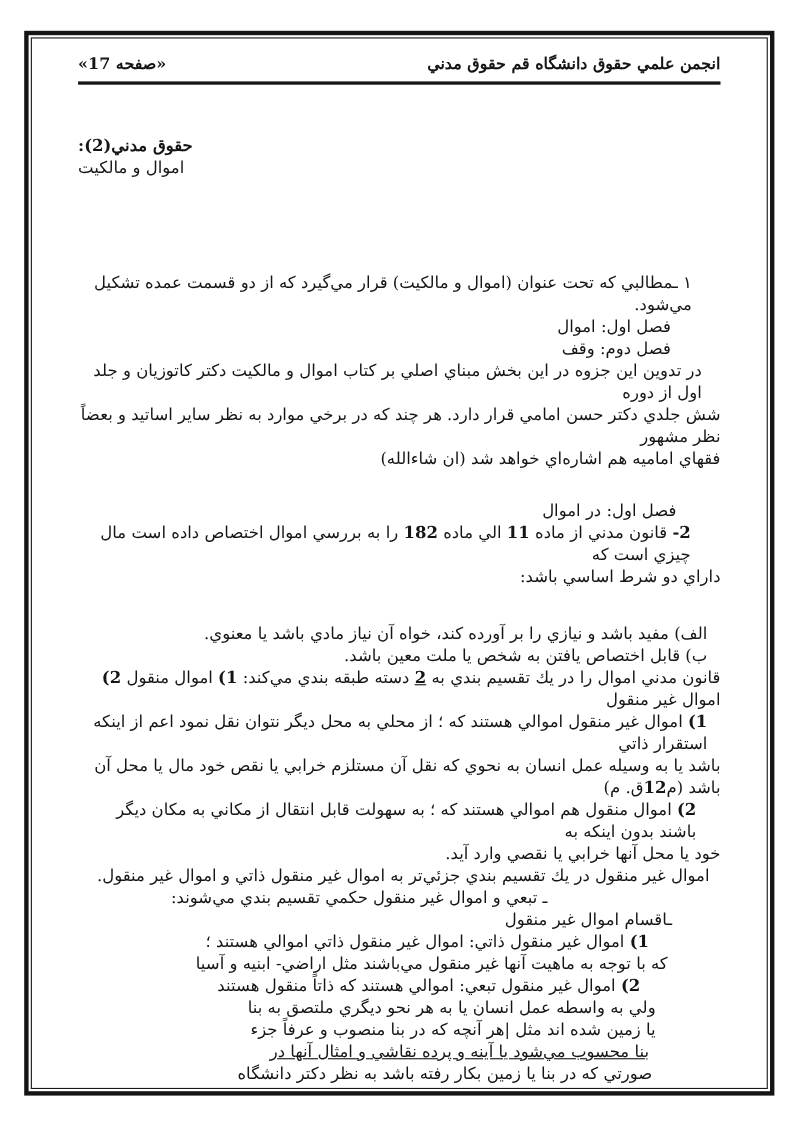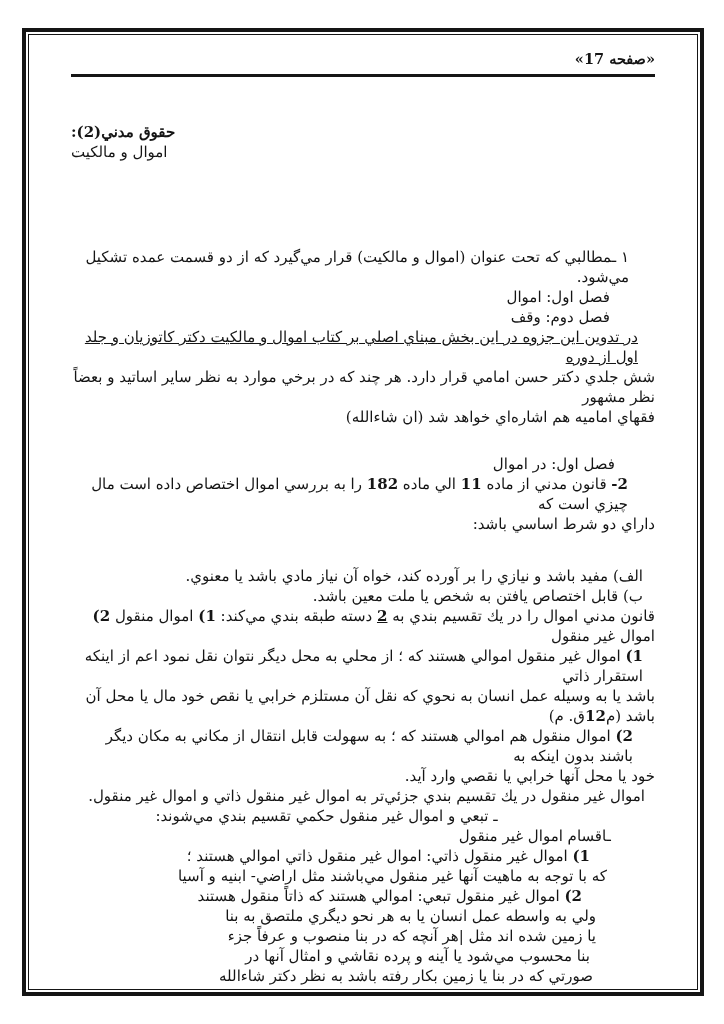--- a/index.html
+++ b/index.html
@@ -61,52 +61,53 @@
   .b{font-weight:bold;}
   .u{text-decoration:underline;}
 </style>
 </head>
 <body>
 
 <div class="frame-outer">
   <div class="frame-inner">
 
     <div class="page-header">
+      <span>انجمن علمي حقوق دانشگاه قم حقوق مدني</span>
       <span>«صفحه 17»</span>
     </div>
     <div class="header-rule"></div>
 
     <div class="title-block">
       <div class="doc-title">حقوق مدني(2):</div>
       <div class="doc-subtitle">اموال و مالکيت</div>
     </div>
 
     <div class="content">
         <div class="line" style="padding-right: 26px;"><span>١ ـمطالبي که تحت عنوان (اموال و مالکيت) قرار مي‌گيرد که از دو قسمت عمده تشکيل مي‌شود.</span></div>
         <div class="line" style="padding-right: 45px;"><span>فصل اول: اموال</span></div>
         <div class="line" style="padding-right: 45px;"><span>فصل دوم: وقف</span></div>
-        <div class="line" style="padding-right: 17px; text-decoration: underline;"><span>در تدوين اين جزوه در اين بخش مبناي اصلي بر کتاب اموال و مالکيت دکتر کاتوزيان و جلد اول از دوره</span></div>
+        <div class="line" style="padding-right: 17px;"><span>در تدوين اين جزوه در اين بخش مبناي اصلي بر کتاب اموال و مالکيت دکتر کاتوزيان و جلد اول از دوره</span></div>
         <div class="line"><span>شش جلدي دکتر حسن امامي قرار دارد. هر چند که در برخي موارد به نظر ساير اساتيد و بعضاً نظر مشهور</span></div>
         <div class="line"><span>فقهاي اماميه هم اشاره‌اي خواهد شد (ان شاءالله)</span></div>
         <div class="line" style="margin-top: 27px; padding-right: 40px;"><span>فصل اول: در اموال</span></div>
         <div class="line" style="padding-right: 27px;"><span class="b">2-</span><span> قانون مدني از ماده </span><span class="b">11</span><span> الي ماده </span><span class="b">182</span><span> را به بررسي اموال اختصاص داده است مال چيزي است که</span></div>
         <div class="line"><span>داراي دو شرط اساسي باشد:</span></div>
         <div class="line" style="padding-right: 12px; margin-top: 32px;"><span>الف) مفيد باشد و نيازي را بر آورده کند، خواه آن نياز مادي باشد يا معنوي.</span></div>
         <div class="line" style="padding-right: 12px;"><span>ب) قابل اختصاص يافتن به شخص يا ملت معين باشد.</span></div>
         <div class="line"><span>قانون مدني اموال را در يك تقسيم بندي به </span><span class="b u">2</span><span> دسته طبقه بندي مي‌کند: </span><span class="b">1)</span><span> اموال منقول </span><span class="b">2)</span><span> اموال غير منقول</span></div>
         <div class="line" style="padding-right: 12px;"><span class="b">1)</span><span> اموال غير منقول اموالي هستند که ؛ از محلي به محل ديگر نتوان نقل نمود اعم از اينکه استقرار ذاتي</span></div>
         <div class="line"><span>باشد يا به وسيله عمل انسان به نحوي که نقل آن مستلزم خرابي يا نقص خود مال يا محل آن باشد (م</span><span class="b">12</span><span>ق. م)</span></div>
         <div class="line" style="padding-right: 22px;"><span class="b">2)</span><span> اموال منقول هم اموالي هستند که ؛ به سهولت قابل انتقال از مکاني به مکان ديگر باشند بدون اينکه به</span></div>
         <div class="line"><span>خود يا محل آنها خرابي يا نقصي وارد آيد.</span></div>
         <div class="line" style="padding-right: 10px;"><span>اموال غير منقول در يك تقسيم بندي جزئي‌تر به اموال غير منقول ذاتي و اموال غير منقول.</span></div>
         <div class="line" style="padding-right: 73px; text-align: center;"><span>ـ تبعي و اموال غير منقول حکمي تقسيم بندي مي‌شوند:</span></div>
         <div class="line" style="padding-right: 44px;"><span>ـاقسام اموال غير منقول</span></div>
         <div class="line" style="padding-right: 65px; text-align: right;"><span class="b">1)</span><span> اموال غير منقول ذاتي: اموال غير منقول ذاتي اموالي هستند ؛</span></div>
         <div class="line" style="padding-right: 48px;"><span>که با توجه به ماهيت آنها غير منقول مي‌باشند مثل اراضي- ابنيه و آسيا</span></div>
         <div class="line" style="padding-right: 73px;"><span class="b">2)</span><span> اموال غير منقول تبعي: اموالي هستند که ذاتاً منقول هستند</span></div>
         <div class="line" style="padding-right: 59px;"><span>ولي به واسطه عمل انسان يا به هر نحو ديگري ملتصق به بنا</span></div>
         <div class="line" style="padding-right: 59px;"><span>يا زمين شده اند مثل |هر آنچه که در بنا منصوب و عرفاً جزء</span></div>
-        <div class="line" style="padding-right: 65px;"><span>بنا محسوب مي‌شود يا آينه و پرده نقاشي و امثال آنها در</span></div>
-        <div class="line" style="padding-right: 62px;"><span>صورتي که در بنا يا زمين بکار رفته باشد به نظر دکتر شاءالله</span></div>
+        <div class="line" style="padding-right: 65px; text-decoration: underline;"><span>بنا محسوب مي‌شود يا آينه و پرده نقاشي و امثال آنها در</span></div>
+        <div class="line" style="padding-right: 62px;"><span>صورتي که در بنا يا زمين بکار رفته باشد به نظر دکتر دانشگاه</span></div>
       </div>
 
   </div>
 </div>
 
 </body></html>

